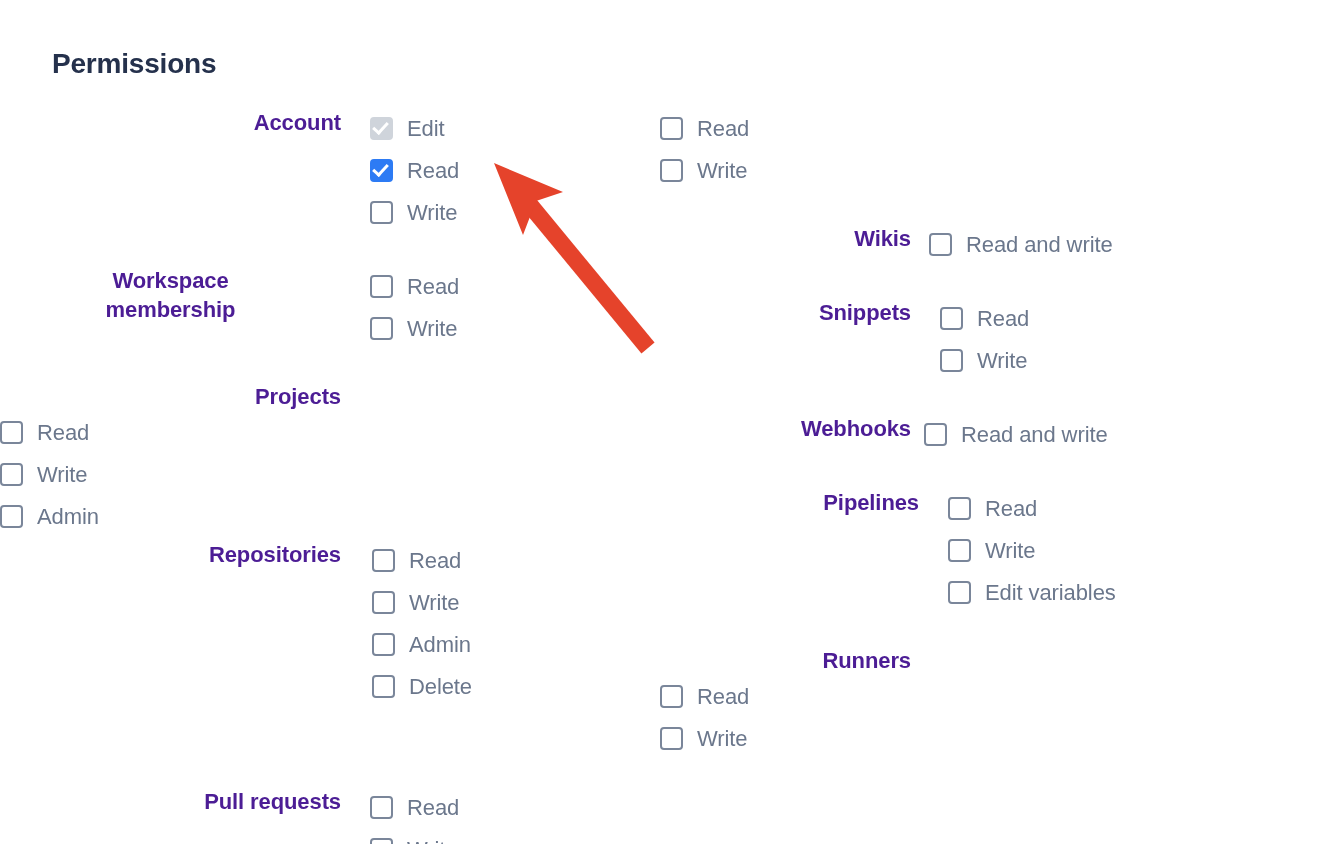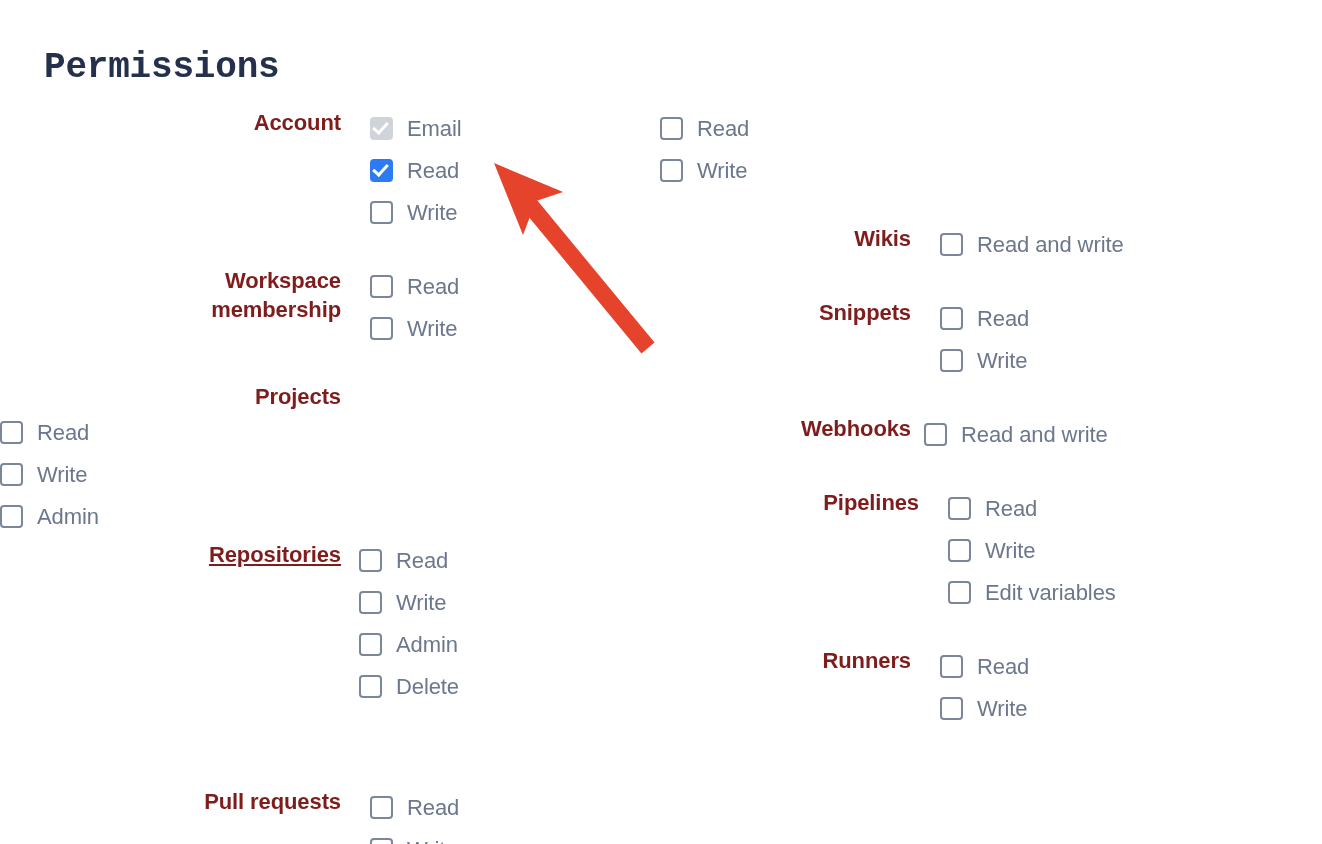--- a/index.html
+++ b/index.html
@@ -11,28 +11,27 @@
     width: 1322px;
     height: 844px;
     position: relative;
     font-family: "Liberation Sans", sans-serif;
     -webkit-font-smoothing: antialiased;
     overflow: hidden;
   }
 
   .page-title {
     position: absolute;
-    left: 44px;
+    left: 52px;
     top: 50px;
-    font-size: 36px;
+    font-size: 28px;
     font-weight: bold;
     color: #25314C;
     letter-spacing: -0.2px;
     line-height: 1;
-    font-family: Liberation Mono, monospace;
   }
 
   .columns {
     position: absolute;
     left: 0;
     top: 0;
     width: 1322px;
     height: 844px;
   }
 
@@ -48,21 +47,21 @@
     position: absolute;
     display: flex;
     flex-direction: row;
     align-items: flex-start;
   }
 
   .group-label {
     text-align: right;
     font-size: 22px;
     font-weight: bold;
-    color: #7f1d1d;
+    color: #4c1d95;
     line-height: 29px;
     letter-spacing: -0.1px;
     padding-top: 1px;
     white-space: pre-line;
   }
 
   .group-options {
     display: flex;
     flex-direction: column;
   }
@@ -133,36 +132,36 @@
 
 <div class="columns">
   <div class="col col-left" id="col-left">
       <div class="perm-group" style="top: 107px; left: 0px;">
         <div class="group-label" style="width: 341px; padding-right: 29px;">Account</div>
         <div class="group-options">
           <label class="opt-row">
             <span class="cb disabled">
               <span class="tick"></span>
             </span>
-            <span class="opt-label">Email</span>
+            <span class="opt-label">Edit</span>
           </label>
           <label class="opt-row">
             <span class="cb checked">
               <span class="tick"></span>
             </span>
             <span class="opt-label">Read</span>
           </label>
           <label class="opt-row">
             <span class="cb"></span>
             <span class="opt-label">Write</span>
           </label>
         </div>
       </div>
       <div class="perm-group" style="top: 265px; left: 0px;">
-        <div class="group-label" style="width: 341px; padding-right: 29px;">Workspace
+        <div class="group-label" style="width: 341px; padding-right: 29px; text-align: center;">Workspace
 membership</div>
         <div class="group-options">
           <label class="opt-row">
             <span class="cb"></span>
             <span class="opt-label">Read</span>
           </label>
           <label class="opt-row">
             <span class="cb"></span>
             <span class="opt-label">Write</span>
           </label>
@@ -179,21 +178,21 @@
             <span class="cb"></span>
             <span class="opt-label">Write</span>
           </label>
           <label class="opt-row">
             <span class="cb"></span>
             <span class="opt-label">Admin</span>
           </label>
         </div>
       </div>
       <div class="perm-group" style="top: 539px; left: 0px;">
-        <div class="group-label" style="width: 341px; padding-right: 18px; text-decoration: underline;">Repositories</div>
+        <div class="group-label" style="width: 341px; padding-right: 31px;">Repositories</div>
         <div class="group-options">
           <label class="opt-row">
             <span class="cb"></span>
             <span class="opt-label">Read</span>
           </label>
           <label class="opt-row">
             <span class="cb"></span>
             <span class="opt-label">Write</span>
           </label>
           <label class="opt-row">
@@ -227,21 +226,21 @@
             <span class="cb"></span>
             <span class="opt-label">Read</span>
           </label>
           <label class="opt-row">
             <span class="cb"></span>
             <span class="opt-label">Write</span>
           </label>
         </div>
       </div>
       <div class="perm-group" style="top: 223px; left: 0px;">
-        <div class="group-label" style="width: 251px; padding-right: 29px;">Wikis</div>
+        <div class="group-label" style="width: 251px; padding-right: 18px;">Wikis</div>
         <div class="group-options">
           <label class="opt-row">
             <span class="cb"></span>
             <span class="opt-label">Read and write</span>
           </label>
         </div>
       </div>
       <div class="perm-group" style="top: 297px; left: 0px;">
         <div class="group-label" style="width: 251px; padding-right: 29px;">Snippets</div>
         <div class="group-options">
@@ -274,21 +273,21 @@
           <label class="opt-row">
             <span class="cb"></span>
             <span class="opt-label">Write</span>
           </label>
           <label class="opt-row">
             <span class="cb"></span>
             <span class="opt-label">Edit variables</span>
           </label>
         </div>
       </div>
-      <div class="perm-group" style="top: 645px; left: 0px;">
+      <div class="perm-group" style="top: 645px; left: 0px; flex-direction: column;">
         <div class="group-label" style="width: 251px; padding-right: 29px;">Runners</div>
         <div class="group-options">
           <label class="opt-row">
             <span class="cb"></span>
             <span class="opt-label">Read</span>
           </label>
           <label class="opt-row">
             <span class="cb"></span>
             <span class="opt-label">Write</span>
           </label>

